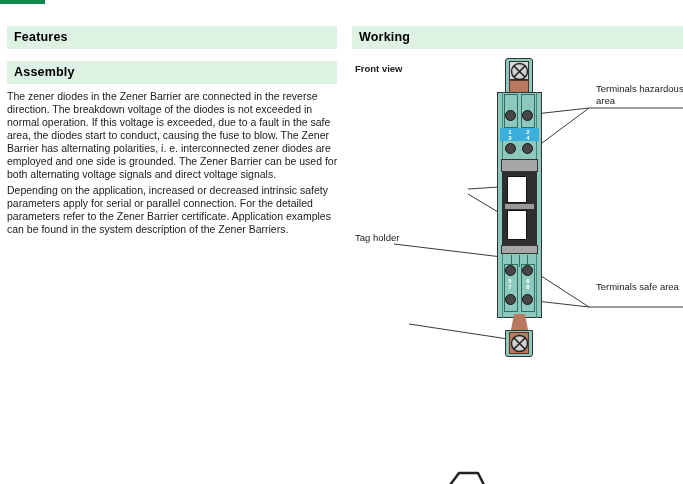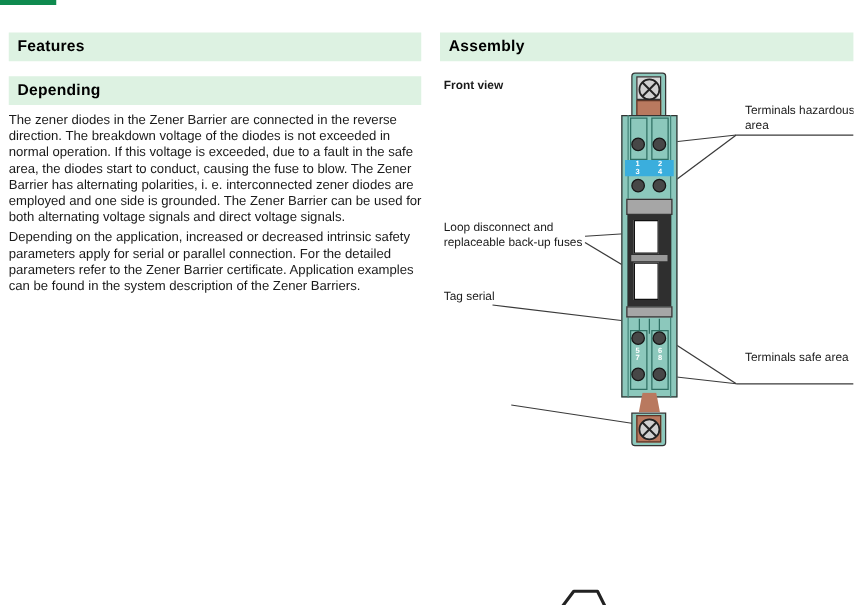--- a/index.html
+++ b/index.html
@@ -42,27 +42,27 @@
   .slot { width:1px; background:#2f6f63; }
 </style>
 </head>
 <body>
 
 <div class="page">
   <div class="accent-strip"></div>
 
   <div class="col left">
     <div class="bar">Features</div>
-    <div class="bar function">Depending</div>
+    <div class="bar function">Assembly</div>
     <p class="para">The zener diodes in the Zener Barrier are connected in the reverse direction. The breakdown voltage of the diodes is not exceeded in normal operation. If this voltage is exceeded, due to a fault in the safe area, the diodes start to conduct, causing the fuse to blow. The Zener Barrier has alternating polarities, i. e. interconnected zener diodes are employed and one side is grounded. The Zener Barrier can be used for both alternating voltage signals and direct voltage signals.</p>
     <p class="para">Depending on the application, increased or decreased intrinsic safety parameters apply for serial or parallel connection. For the detailed parameters refer to the Zener Barrier certificate. Application examples can be found in the system description of the Zener Barriers.</p>
   </div>
 
   <div class="col right">
-    <div class="bar">Assembly</div>
+    <div class="bar">Working</div>
   </div>
 
   <div class="diagram">
 
     <svg class="lines" width="683" height="484">
       <g stroke="#3a3a3a" stroke-width="1" fill="none">
 
         <line x1="535" y1="114" x2="589" y2="108"></line>
         <line x1="534" y1="149" x2="589" y2="108"></line>
         <line x1="589" y1="108" x2="683" y2="108"></line>
@@ -133,17 +133,16 @@
     <div class="teal" style="left:505px; top:330px; width:28px; height:27px; border-radius:0 0 3px 3px;"></div>
     <div class="copper" style="left:509px; top:332px; width:20px; height:22px;"></div>
     <svg style="left:510px; top:334px;" width="19" height="19">
       <circle cx="9.5" cy="9.5" r="8" fill="#d0d0d0" stroke="#222" stroke-width="1.4"></circle>
       <line x1="4" y1="4" x2="15" y2="15" stroke="#222" stroke-width="1.6"></line>
       <line x1="15" y1="4" x2="4" y2="15" stroke="#222" stroke-width="1.6"></line>
     </svg>
 
     <span class="lbl bold" style="left:355px; top:63px;">Front view</span>
     <span class="lbl" style="left:596px; top:83px; width:90px; display:block;">Terminals hazardous area</span>
-    <span class="lbl" style="left:355px; top:177px; width:122px; display:block;">Loop disconnect and replaceable back-up fuses</span>
-    <span class="lbl" style="left:355px; top:232px;">Tag serial</span>
+    <span class="lbl" style="left:355px; top:232px;">Tag holder</span>
     <span class="lbl" style="left:596px; top:281px; width:90px; display:block;">Terminals safe area</span>
   </div>
 </div>
 
 </body></html>

